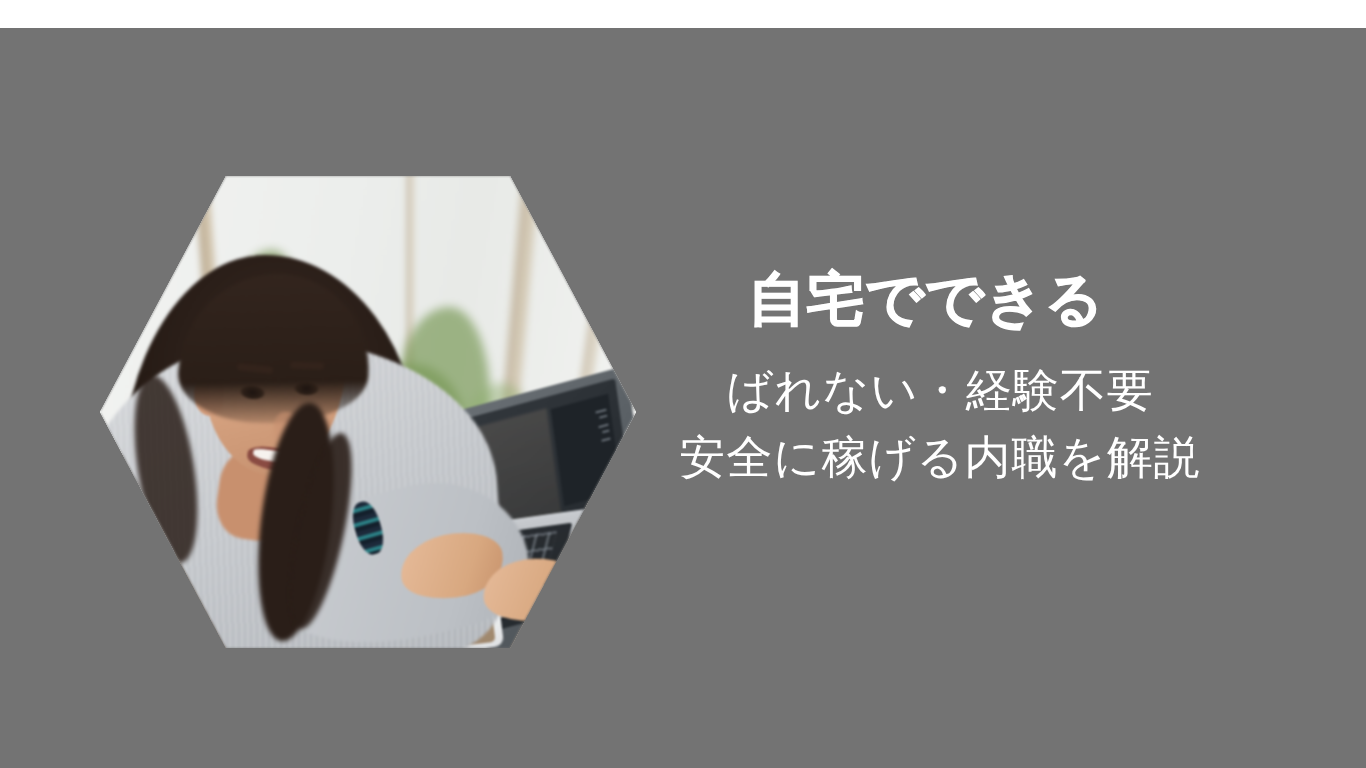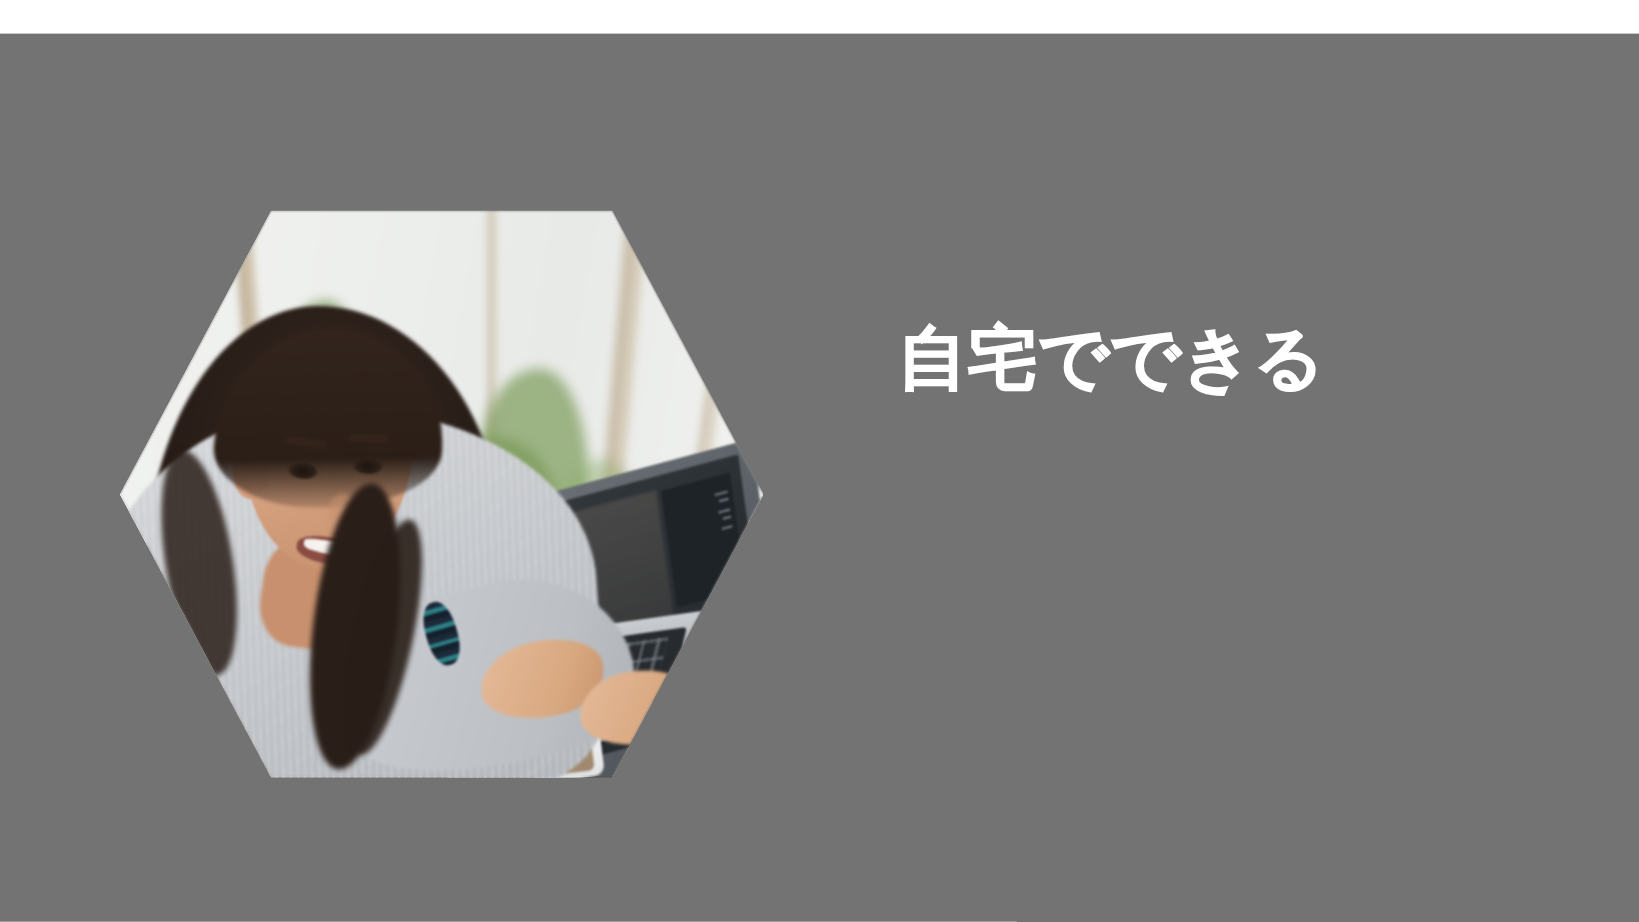--- a/index.html
+++ b/index.html
@@ -461,17 +461,19 @@
     </div>
   </div>
 
   <div id="text-block">
 
     <div id="headline">
       <span class="hl-line">自宅でできる</span>
     </div>
 
     <div id="subhead">
+      <span class="sub-line">ばれない・経験不要</span>
+      <span class="sub-line">安全に稼げる内職を解説</span>
     </div>
 
   </div>
 
 </div>
 
 </body></html>

